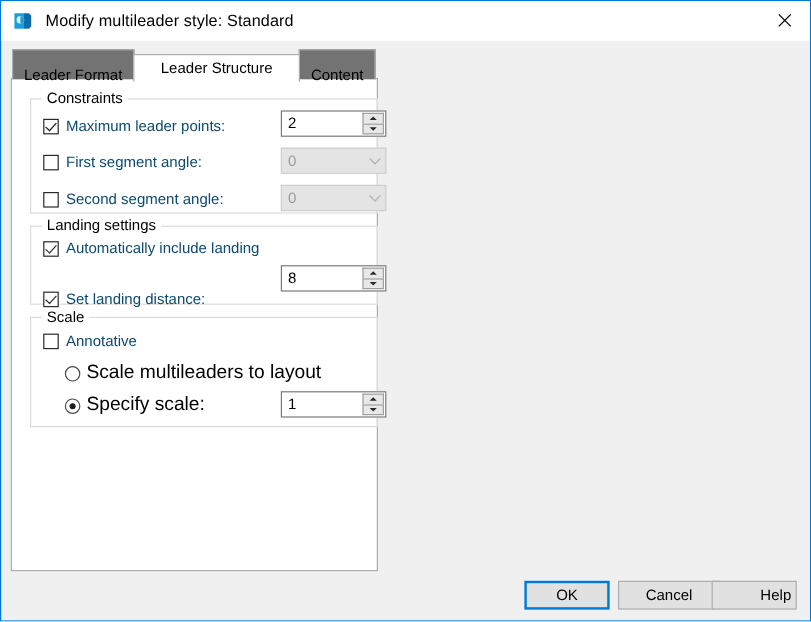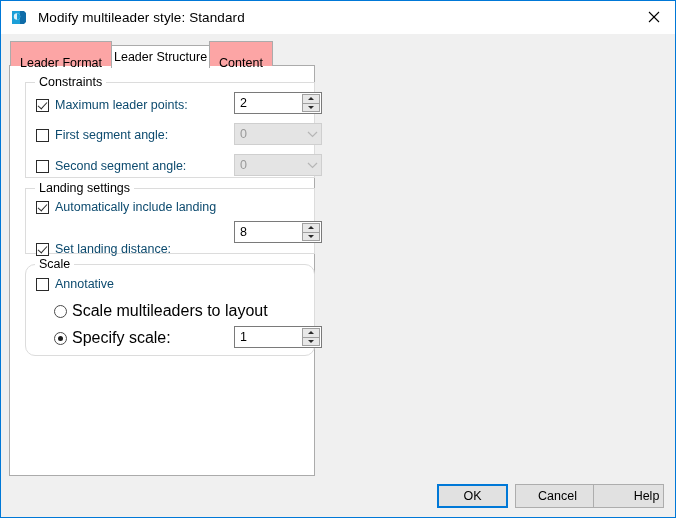--- a/index.html
+++ b/index.html
@@ -67,36 +67,36 @@
     display: flex;
     align-items: flex-end;
     z-index: 5;
   }
   .tab {
     height: 19px;
     line-height: 19px;
     padding: 12px 9px;
     font-size: 12.5px;
     color: #000;
-    background: #fca5a5;
+    background: #737373;
     border: 1px solid #ababab;
     border-bottom: none;
     margin-right: -1px;
     white-space: nowrap;
     box-sizing: border-box;
   }
   .tab.active {
     background: #ffffff;
     height: 23px;
     line-height: 22px;
     margin-bottom: -2px;
     border-color: #ababab;
     position: relative;
     z-index: 6;
-    padding: 0 2px;
+    padding: 0 22px;
   }
 
   #tabpanel {
     position: absolute;
     left: 8px;
     top: 64px;
     width: 306px;
     height: 411px;
     background: #ffffff;
     border: 1px solid #ababab;
@@ -115,21 +115,21 @@
     left: 9px;
     background: #ffffff;
     padding: 0 4px;
     font-size: 12.5px;
     color: #000;
     white-space: nowrap;
   }
 
   #group-constraints { left: 15px; top: 16px; width: 290px; height: 96px; }
   #group-landing     { left: 15px; top: 122px; width: 290px; height: 66px; }
-  #group-scale       { left: 15px; top: 198px; width: 290px; height: 92px; border-radius: 10px; }
+  #group-scale       { left: 15px; top: 198px; width: 290px; height: 92px; }
 
   
   .row {
     position: absolute;
     display: flex;
     align-items: center;
     height: 20px;
   }
 
   .cb {

